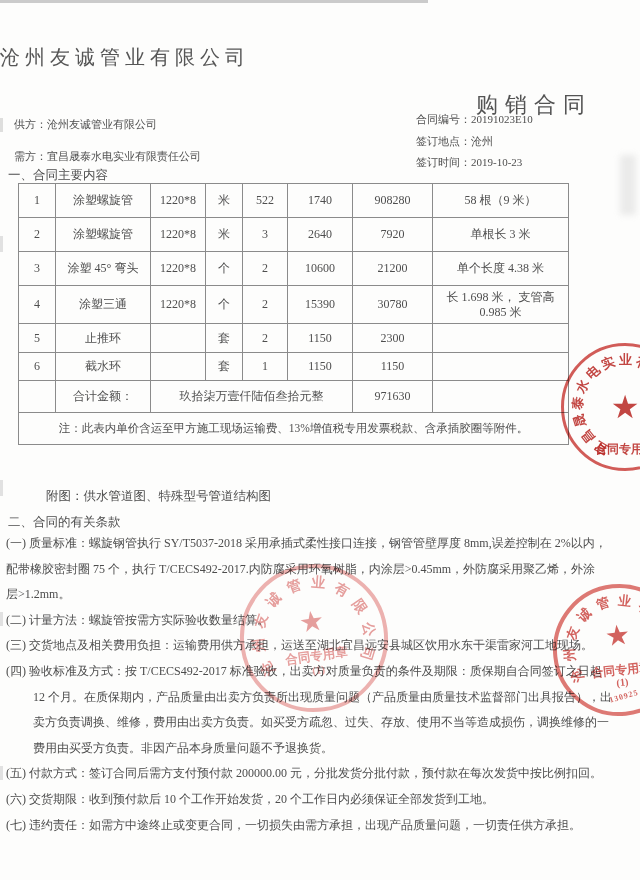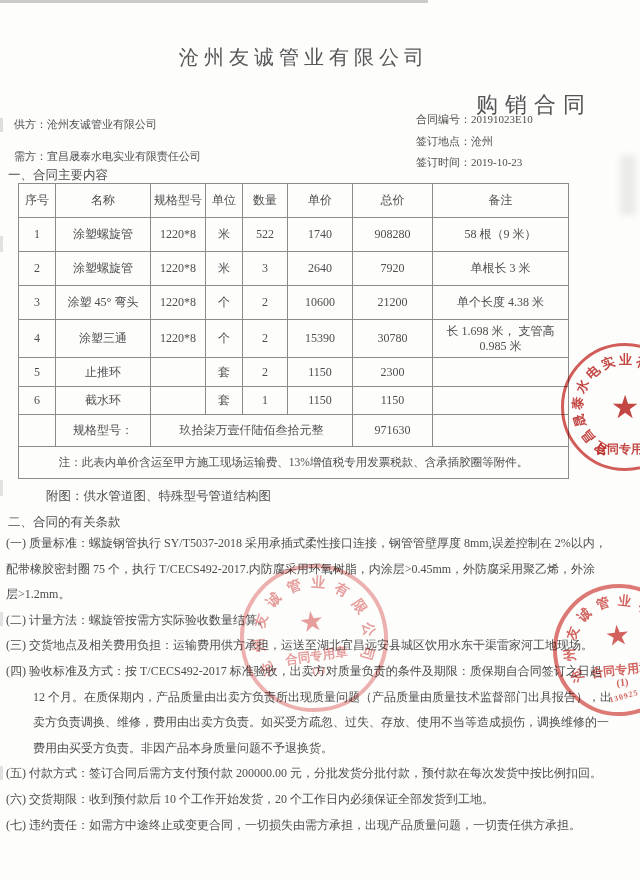--- a/index.html
+++ b/index.html
@@ -4,21 +4,21 @@
 <style>
   html,body{margin:0;padding:0;}
   body{
     width:640px;height:880px;position:relative;overflow:hidden;
     background:#fdfdfc;
     font-family:"Liberation Serif","DejaVu Serif",serif;
     color:#4c4c4c;
   }
   .abs{position:absolute;}
   
-  .title{left:0;top:44px;width:608px;text-align:center;font-size:20px;letter-spacing:5px;color:#565656;}
+  .title{left:0;top:44px;width:608px;text-align:left;font-size:20px;letter-spacing:5px;color:#565656;}
   .subtitle{left:0;top:90px;width:592px;text-align:right;font-size:22px;letter-spacing:7px;color:#545454;}
   .meta{font-size:11px;color:#4e4e4e;white-space:nowrap;}
   .m-supplier{left:14px;top:117px;}
   .m-buyer{left:14px;top:149px;}
   .m-no{left:416px;top:112px;text-align:center;}
   .m-place{left:416px;top:134px;}
   .m-date{left:416px;top:155px;}
   .sec1{left:8px;top:167px;font-size:12.5px;}
   
   table.goods{
@@ -80,30 +80,20 @@
     <col style="width:37px">
       <col style="width:95px">
       <col style="width:55px">
       <col style="width:37px">
     <col style="width:45px">
       <col style="width:65px">
       <col style="width:80px">
       <col style="width:136px">
   </colgroup>
   <tbody>
-      <tr class="hh">
-    <th>序号</th>
-    <th>名称</th>
-    <th>规格型号</th>
-    <th>单位</th>
-    <th>数量</th>
-    <th>单价</th>
-    <th>总价</th>
-    <th>备注</th>
-  </tr>
   <tr class="h34">
     <td>1</td>
     <td>涂塑螺旋管</td>
     <td>1220*8</td>
     <td>米</td>
     <td>522</td>
     <td>1740</td>
     <td>908280</td>
     <td>58 根（9 米）</td>
   </tr>
@@ -152,21 +142,21 @@
     <td>截水环</td>
     <td></td>
     <td>套</td>
     <td>1</td>
     <td>1150</td>
     <td>1150</td>
     <td></td>
   </tr>
   <tr class="h32">
     <td></td>
-    <td>规格型号：</td>
+    <td>合计金额：</td>
     <td colspan="4">玖拾柒万壹仟陆佰叁拾元整</td>
     <td>971630</td>
     <td></td>
   </tr>
   <tr class="h32">
     <td colspan="8" class="note-cell">注：此表内单价含运至甲方施工现场运输费、13%增值税专用发票税款、含承插胶圈等附件。</td>
   </tr>
 </tbody>
   </table>
 

